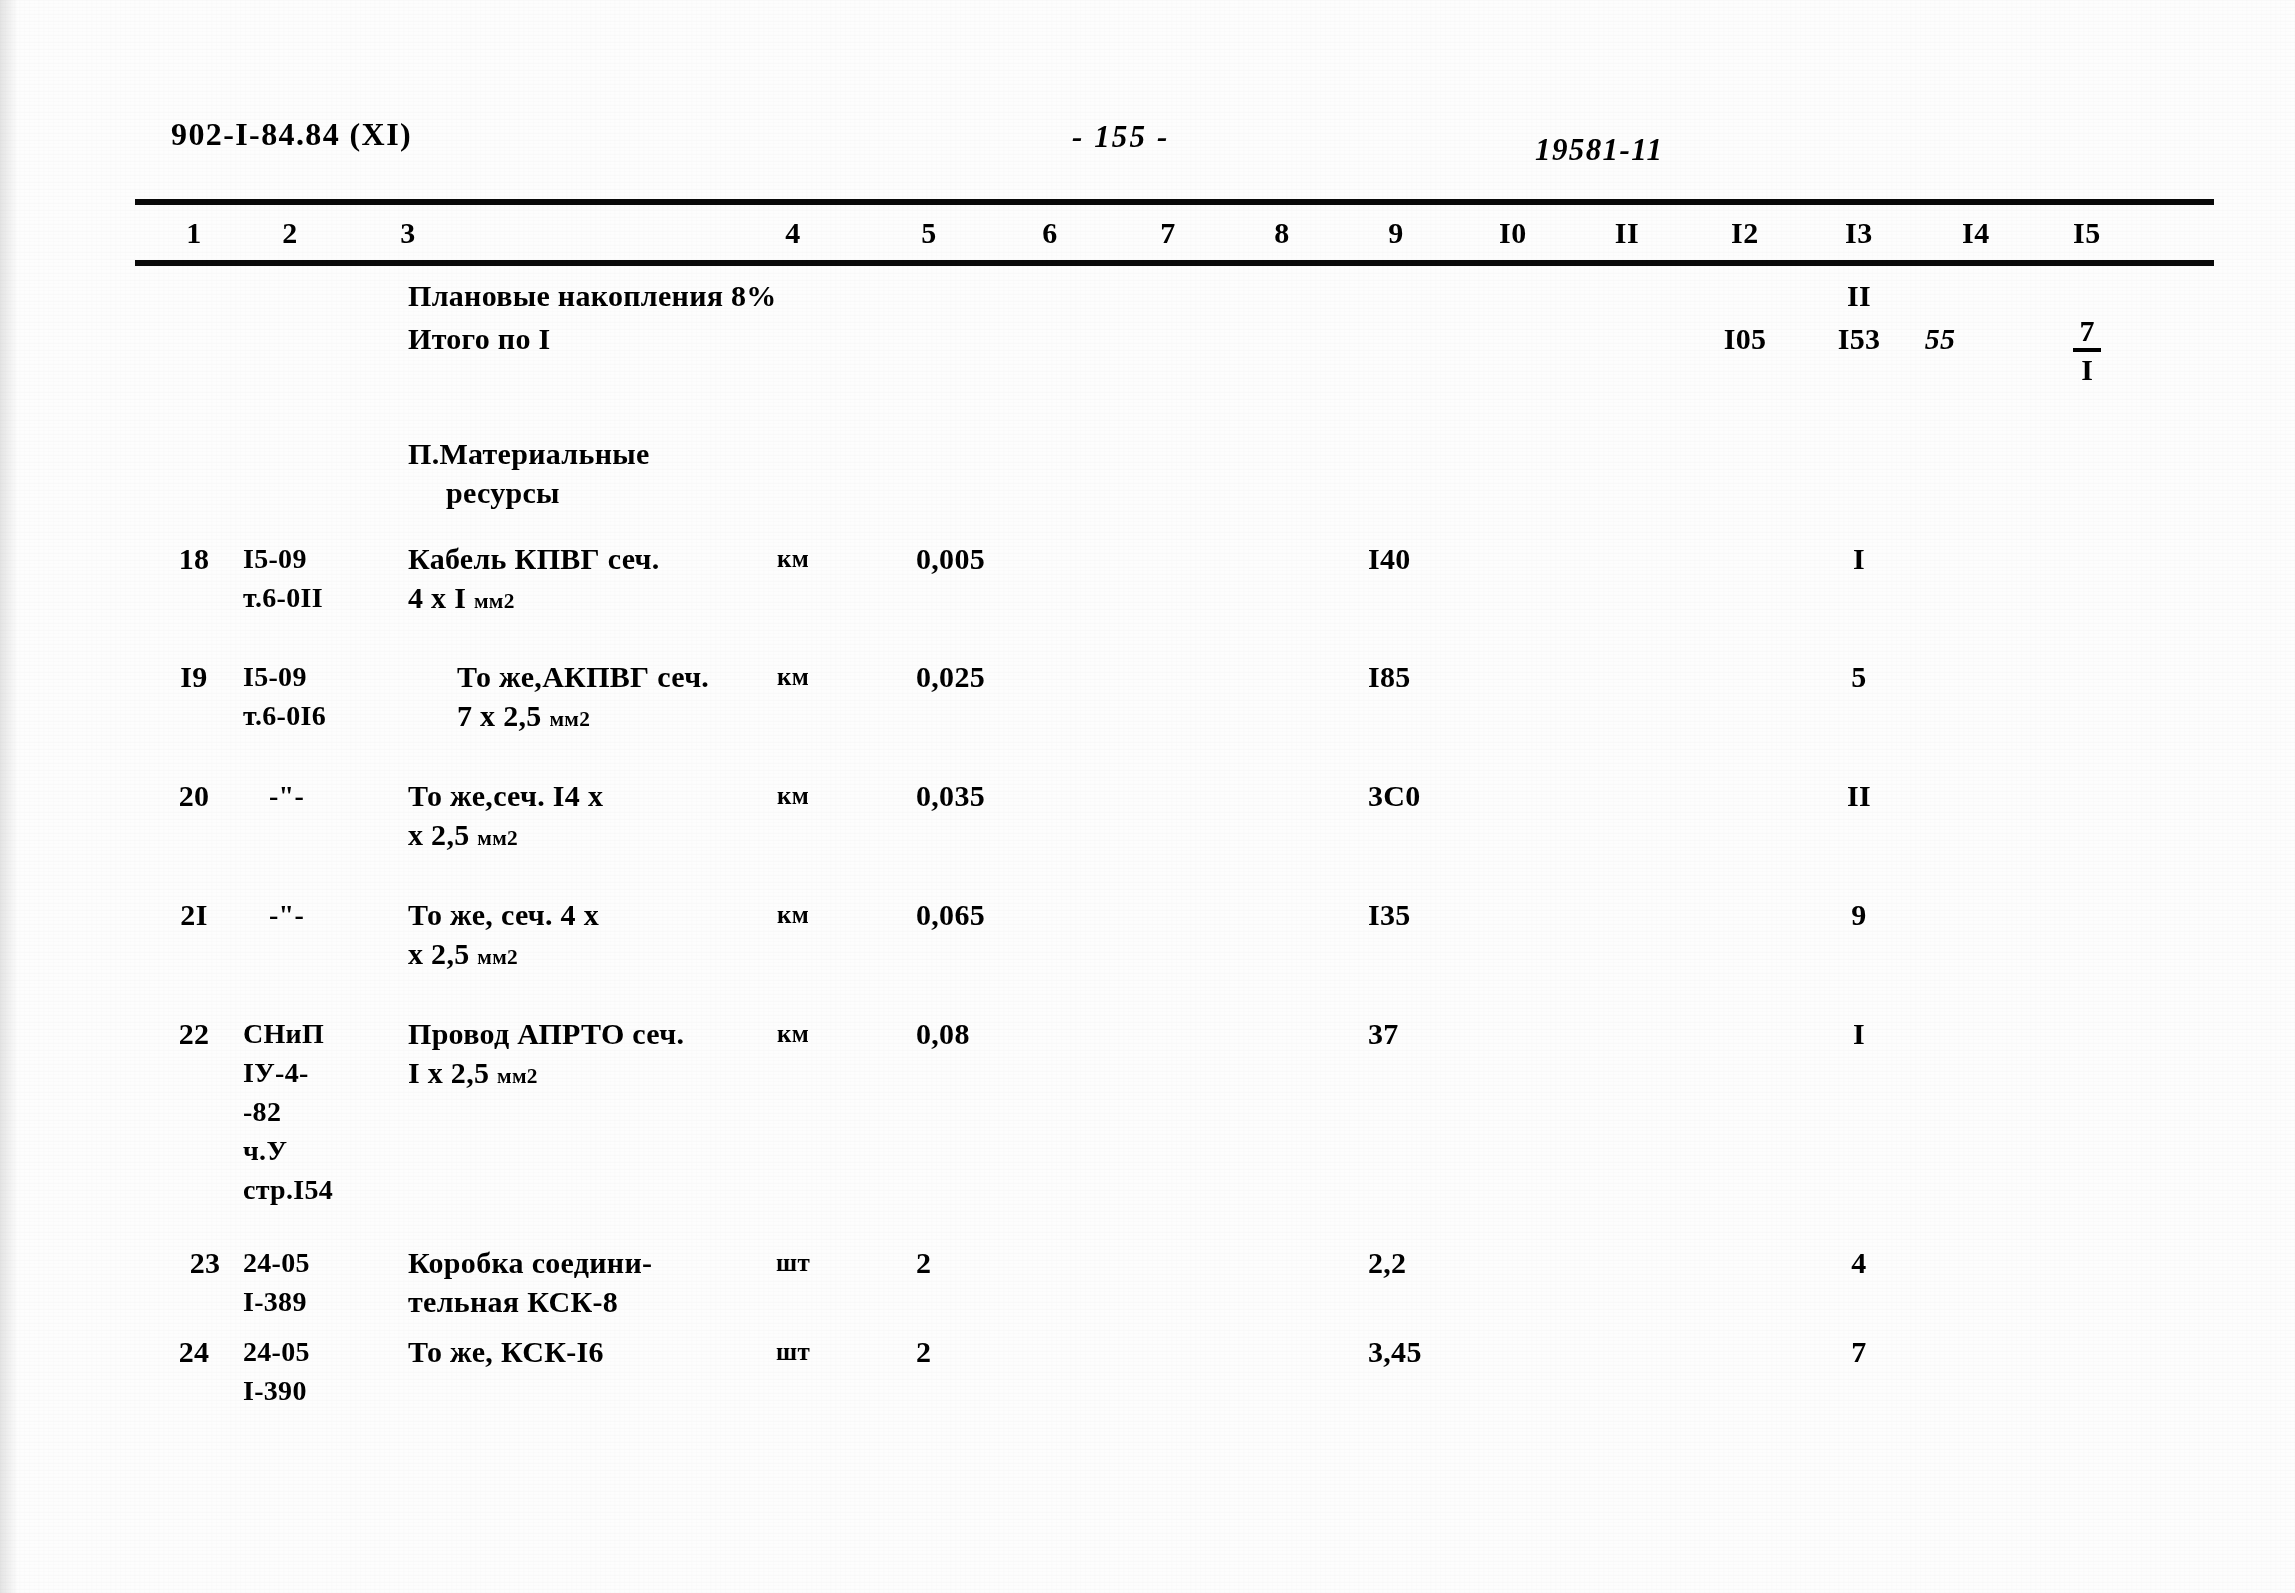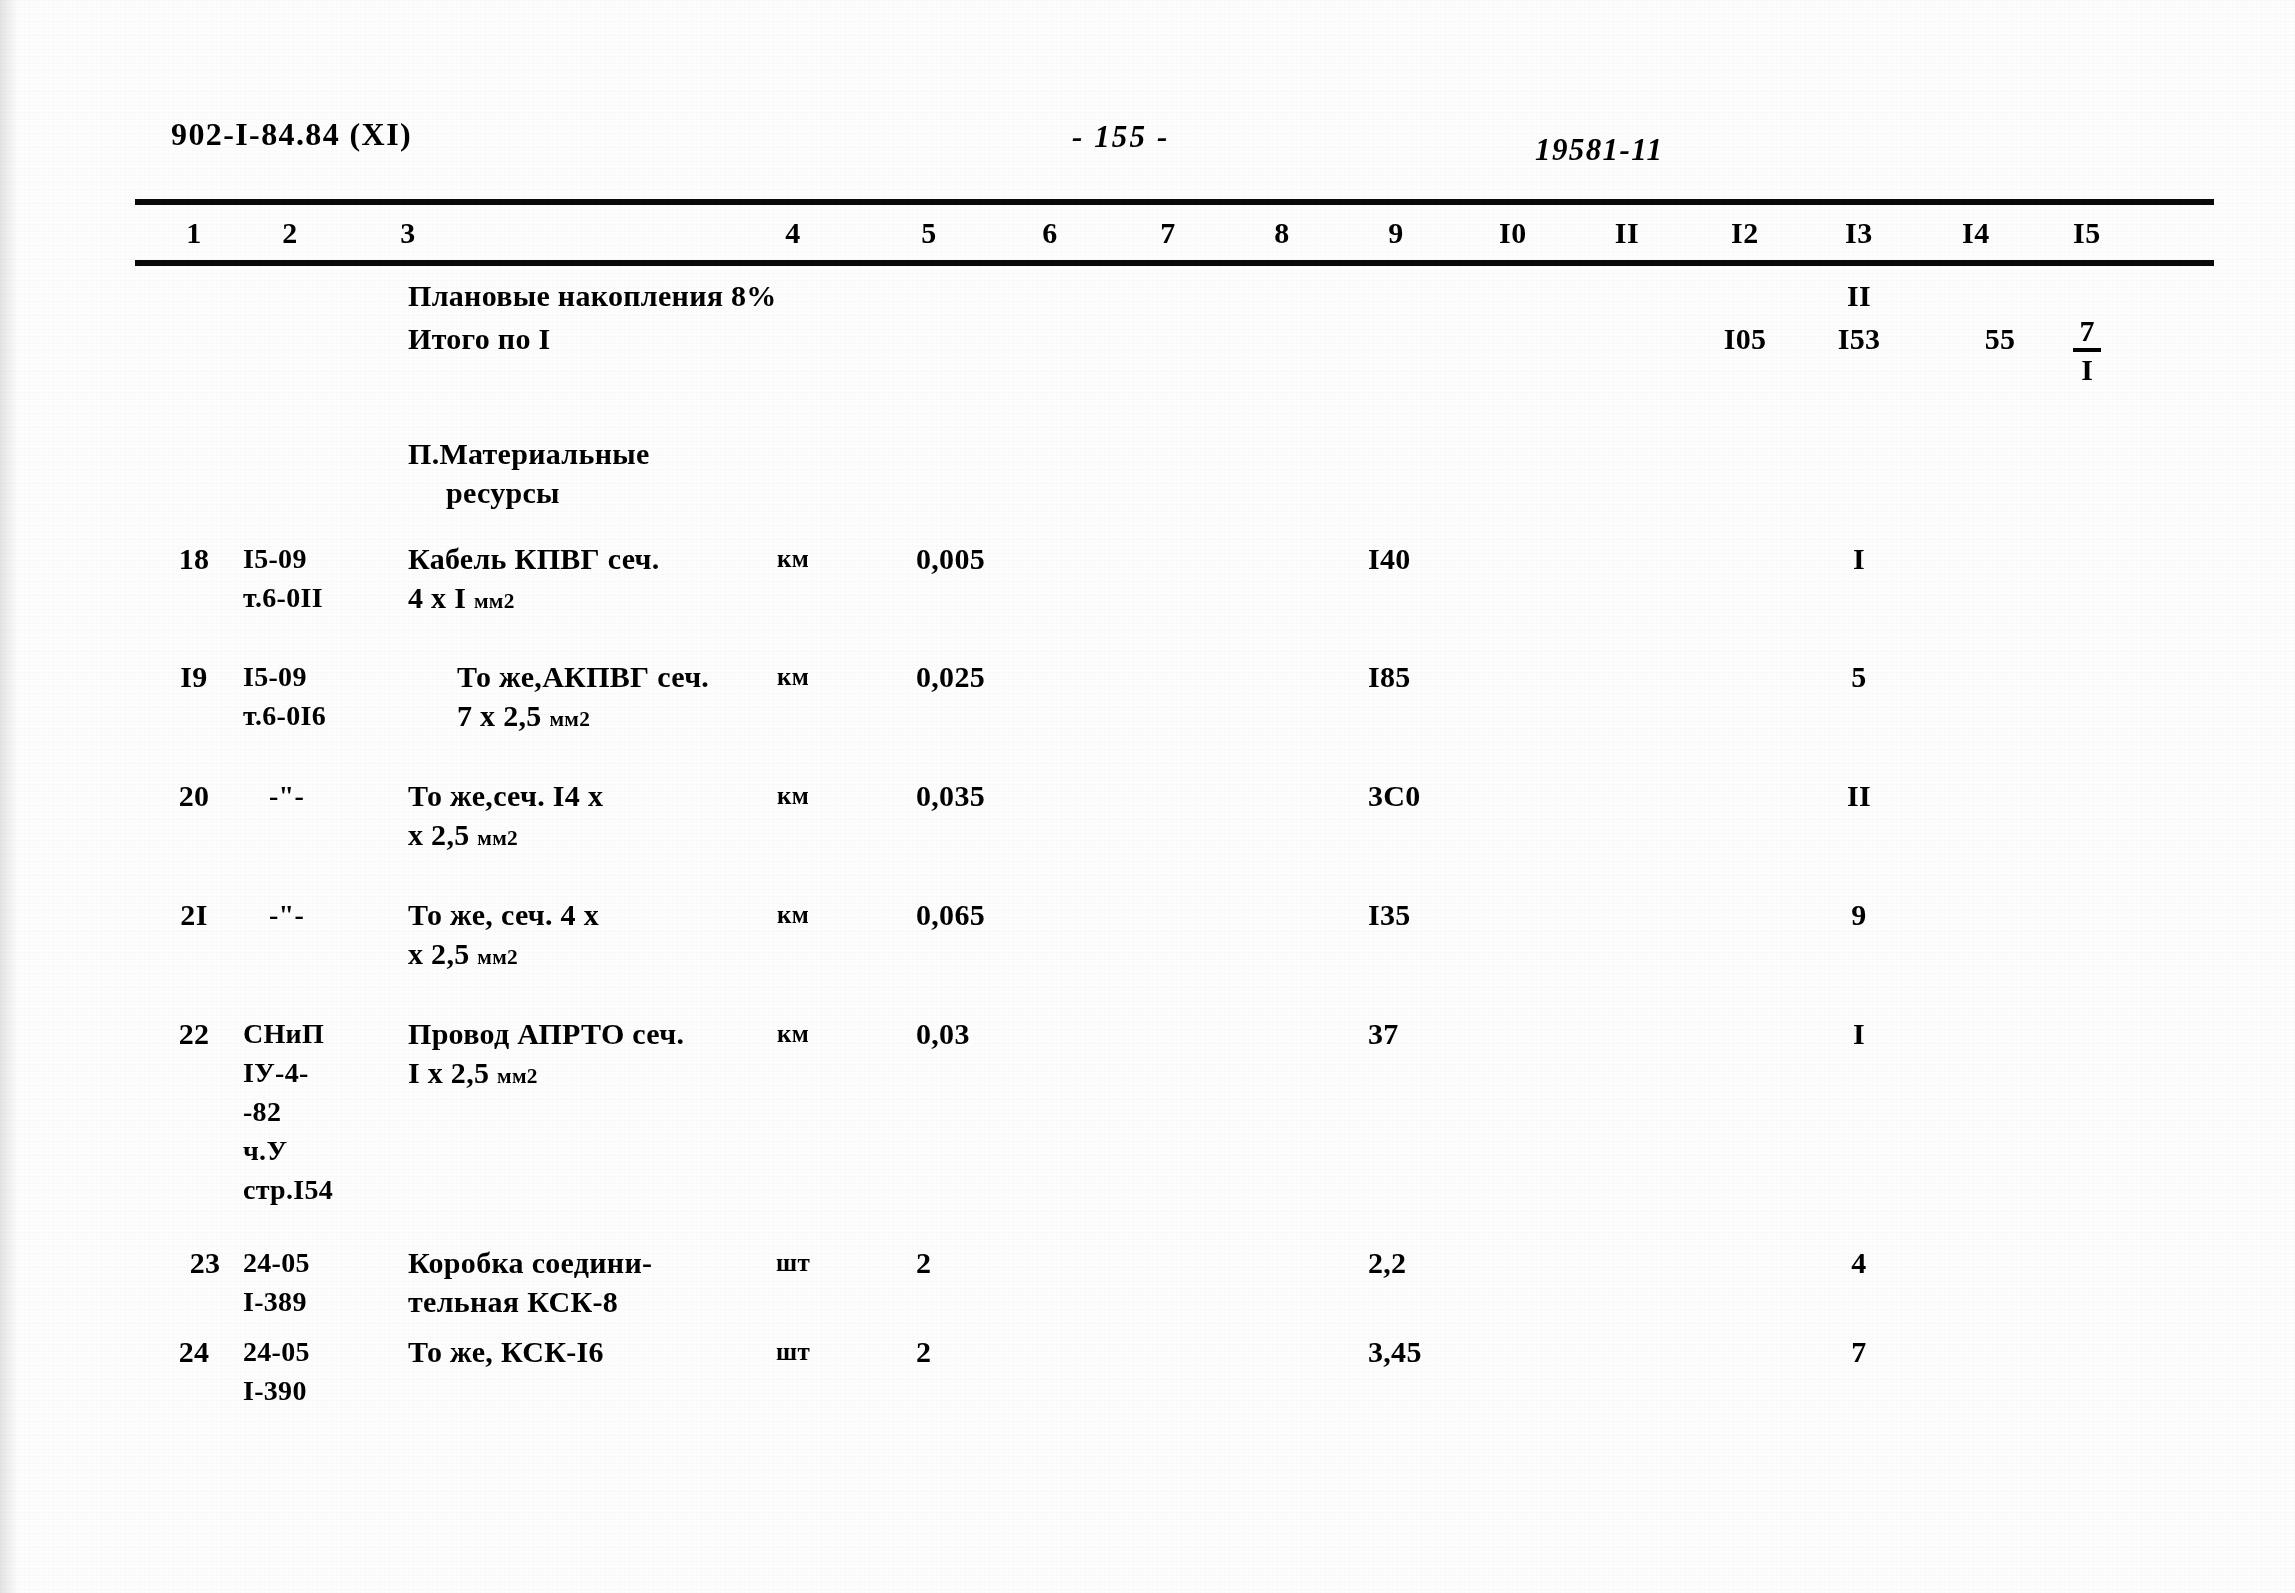--- a/index.html
+++ b/index.html
@@ -185,21 +185,21 @@
 
   <div class="tbody" id="tbody">
       <div class="row" style="top: 0px;">
         <div class="cell" style="left: 408px;">Плановые накопления 8%</div>
         <div class="cell center" style="left: 1859px;">II</div>
       </div>
       <div class="row" style="top: 43px;">
         <div class="cell" style="left: 408px;">Итого по I</div>
         <div class="cell center" style="left: 1745px;">I05</div>
         <div class="cell center" style="left: 1859px;">I53</div>
-        <div class="cell center" style="left: 2000px;">55</div>
+        <div class="cell center" style="left: 1940px; font-style: italic;">55</div>
       </div>
       <div class="frac" style="left: 2087px; top: 39px;"><span>7</span><span class="bar"></span><span>I</span></div>
       <div class="row" style="top: 158px;">
         <div class="cell" style="left: 408px;">П.Материальные</div>
         <div class="cell" style="left: 446px; top: 39px; text-align: right;">ресурсы</div>
       </div>
       <div class="row" style="top: 263px;">
         <div class="cell center" style="left: 194px;">18</div>
         <div class="cell" style="left: 243px; font-size: 28px;">I5-09<br>т.6-0II</div>
         <div class="cell" style="left: 408px;">Кабель КПВГ сеч.<br>4 х I <span class="sub">мм2</span></div>
@@ -233,21 +233,21 @@
         <div class="cell small center" style="left: 793px;">км</div>
         <div class="cell" style="left: 916px;">0,065</div>
         <div class="cell" style="left: 1368px; text-align: right;">I35</div>
         <div class="cell center" style="left: 1859px;">9</div>
       </div>
       <div class="row" style="top: 738px;">
         <div class="cell center" style="left: 194px;">22</div>
         <div class="cell" style="left: 243px; font-size: 28px;">СНиП<br>IУ-4-<br>-82<br>ч.У<br>стр.I54</div>
         <div class="cell" style="left: 408px;">Провод АПРТО сеч.<br>I х 2,5 <span class="sub">мм2</span></div>
         <div class="cell small center" style="left: 793px;">км</div>
-        <div class="cell" style="left: 916px;">0,03</div>
+        <div class="cell" style="left: 916px;">0,08</div>
         <div class="cell" style="left: 1368px;">37</div>
         <div class="cell center" style="left: 1859px;">I</div>
       </div>
       <div class="row" style="top: 967px;">
         <div class="cell center" style="left: 194px; margin-left: 11px;">23</div>
         <div class="cell" style="left: 243px; font-size: 28px;">24-05<br>I-389</div>
         <div class="cell" style="left: 408px;">Коробка соедини-<br>тельная КСК-8 </div>
         <div class="cell small center" style="left: 793px;">шт</div>
         <div class="cell" style="left: 916px;">2</div>
         <div class="cell" style="left: 1368px;">2,2</div>

